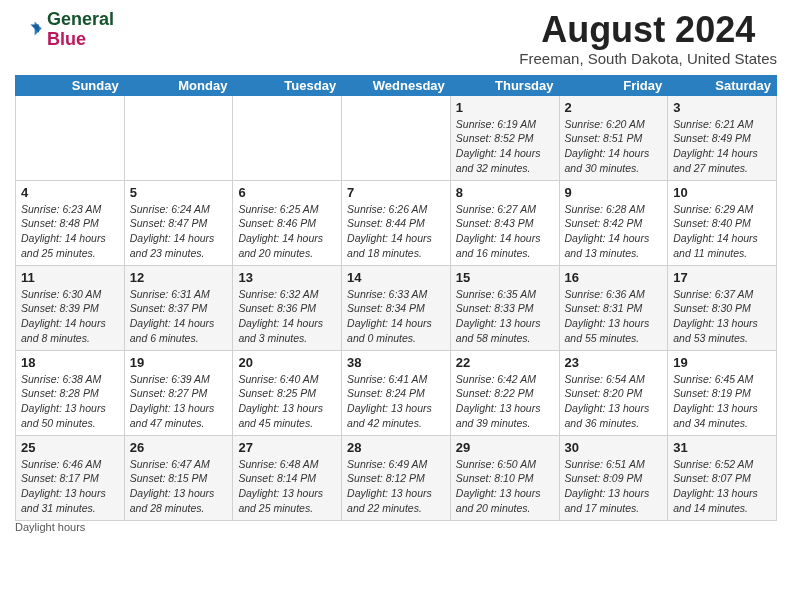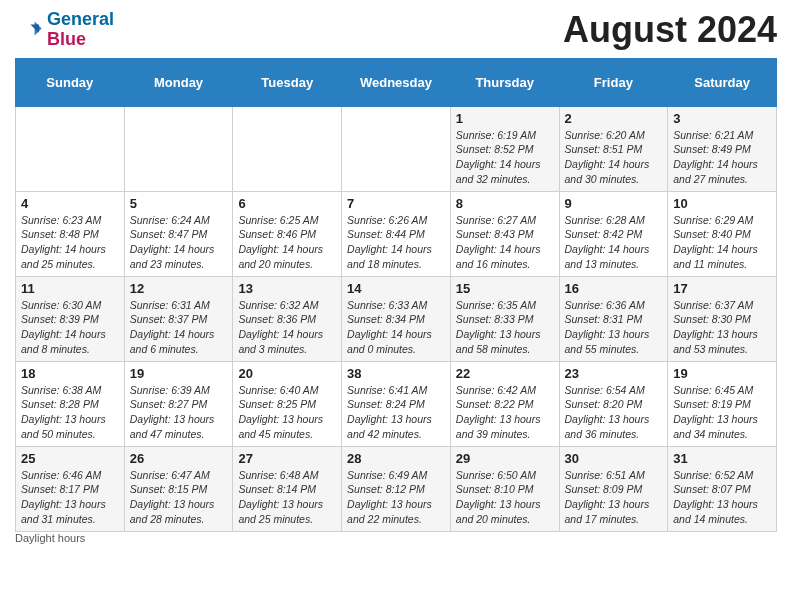--- a/index.html
+++ b/index.html
@@ -19,21 +19,21 @@
     .logo {
       display: flex;
       align-items: center;
       gap: 4px;
     }
     .logo-text {
       font-size: 18px;
       font-weight: bold;
       line-height: 1.1;
     }
-    .logo-general { color: #0369a1; }
+    .logo-general { color: #14532d; }
     .logo-blue { color: #be185d; margin-top: 28px; }
     .logo-icon {
       width: 28px;
       height: 28px;
     }
     .title-block {
       text-align: center;
     }
     .month-year {
       font-size: 36px;
@@ -46,22 +46,22 @@
       color: #444;
     }
     table {
       width: 100%;
       border-collapse: collapse;
       font-size: 11px;
     }
     thead tr th {
       background-color: #2a7fc1;
       color: #fff;
-      text-align: center;
-      padding: 16px 5px;
+      text-align: right;
+      padding: 2px 5px;
       font-size: 13px;
       font-weight: bold;
       border: 1px solid #2a7fc1;
     }
     tbody tr {
       height: 85px;
     }
     tbody tr:nth-child(odd) {
       background-color: #f5f5f5;
     }
@@ -106,20 +106,21 @@
       <polygon points="28,8 38,18 28,28" fill="#2a7fc1"></polygon>
       <polygon points="22,12 34,12 34,24" fill="#1a5fa0"></polygon>
     </svg>
     <div class="logo-text">
       <span class="logo-general">General</span><br>
       <span class="logo-blue">Blue</span>
     </div>
   </div>
   <div class="title-block">
     <div class="month-year">August 2024</div>
+    <div class="location">Freeman, South Dakota, United States</div>
   </div>
 </div>
 
 <table>
   <thead>
     <tr>
     <th>Sunday</th>
         <th>Monday</th>
         <th>Tuesday</th>
         <th>Wednesday</th>

